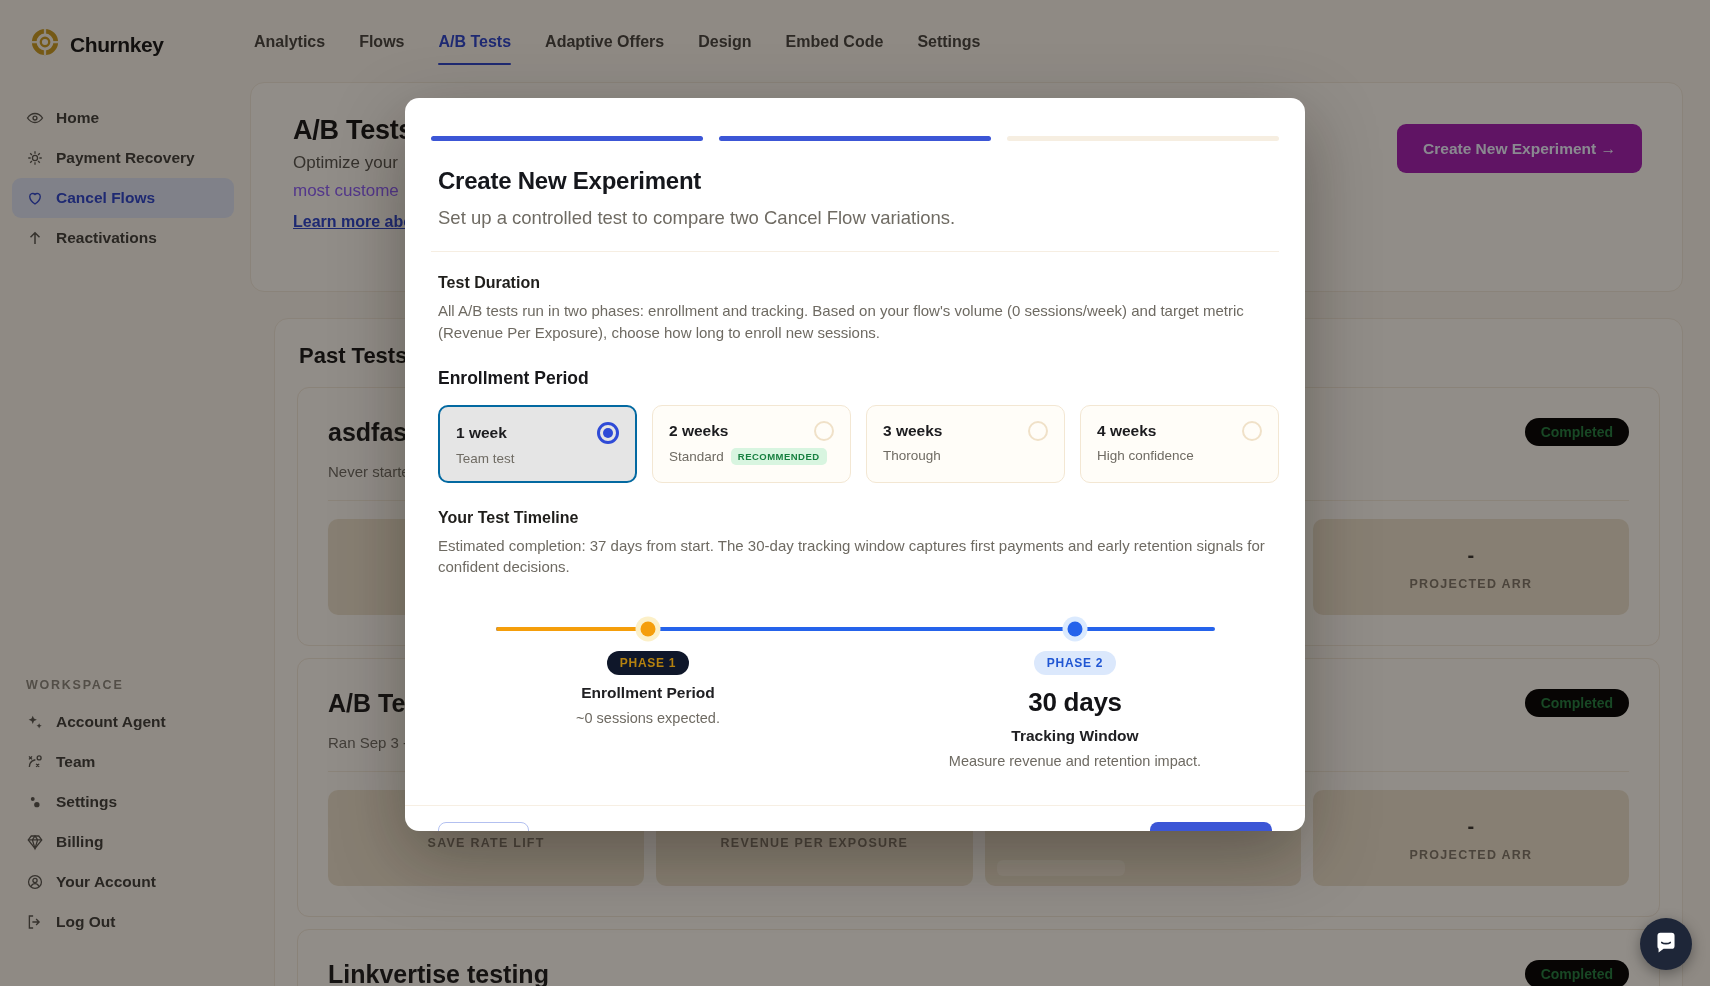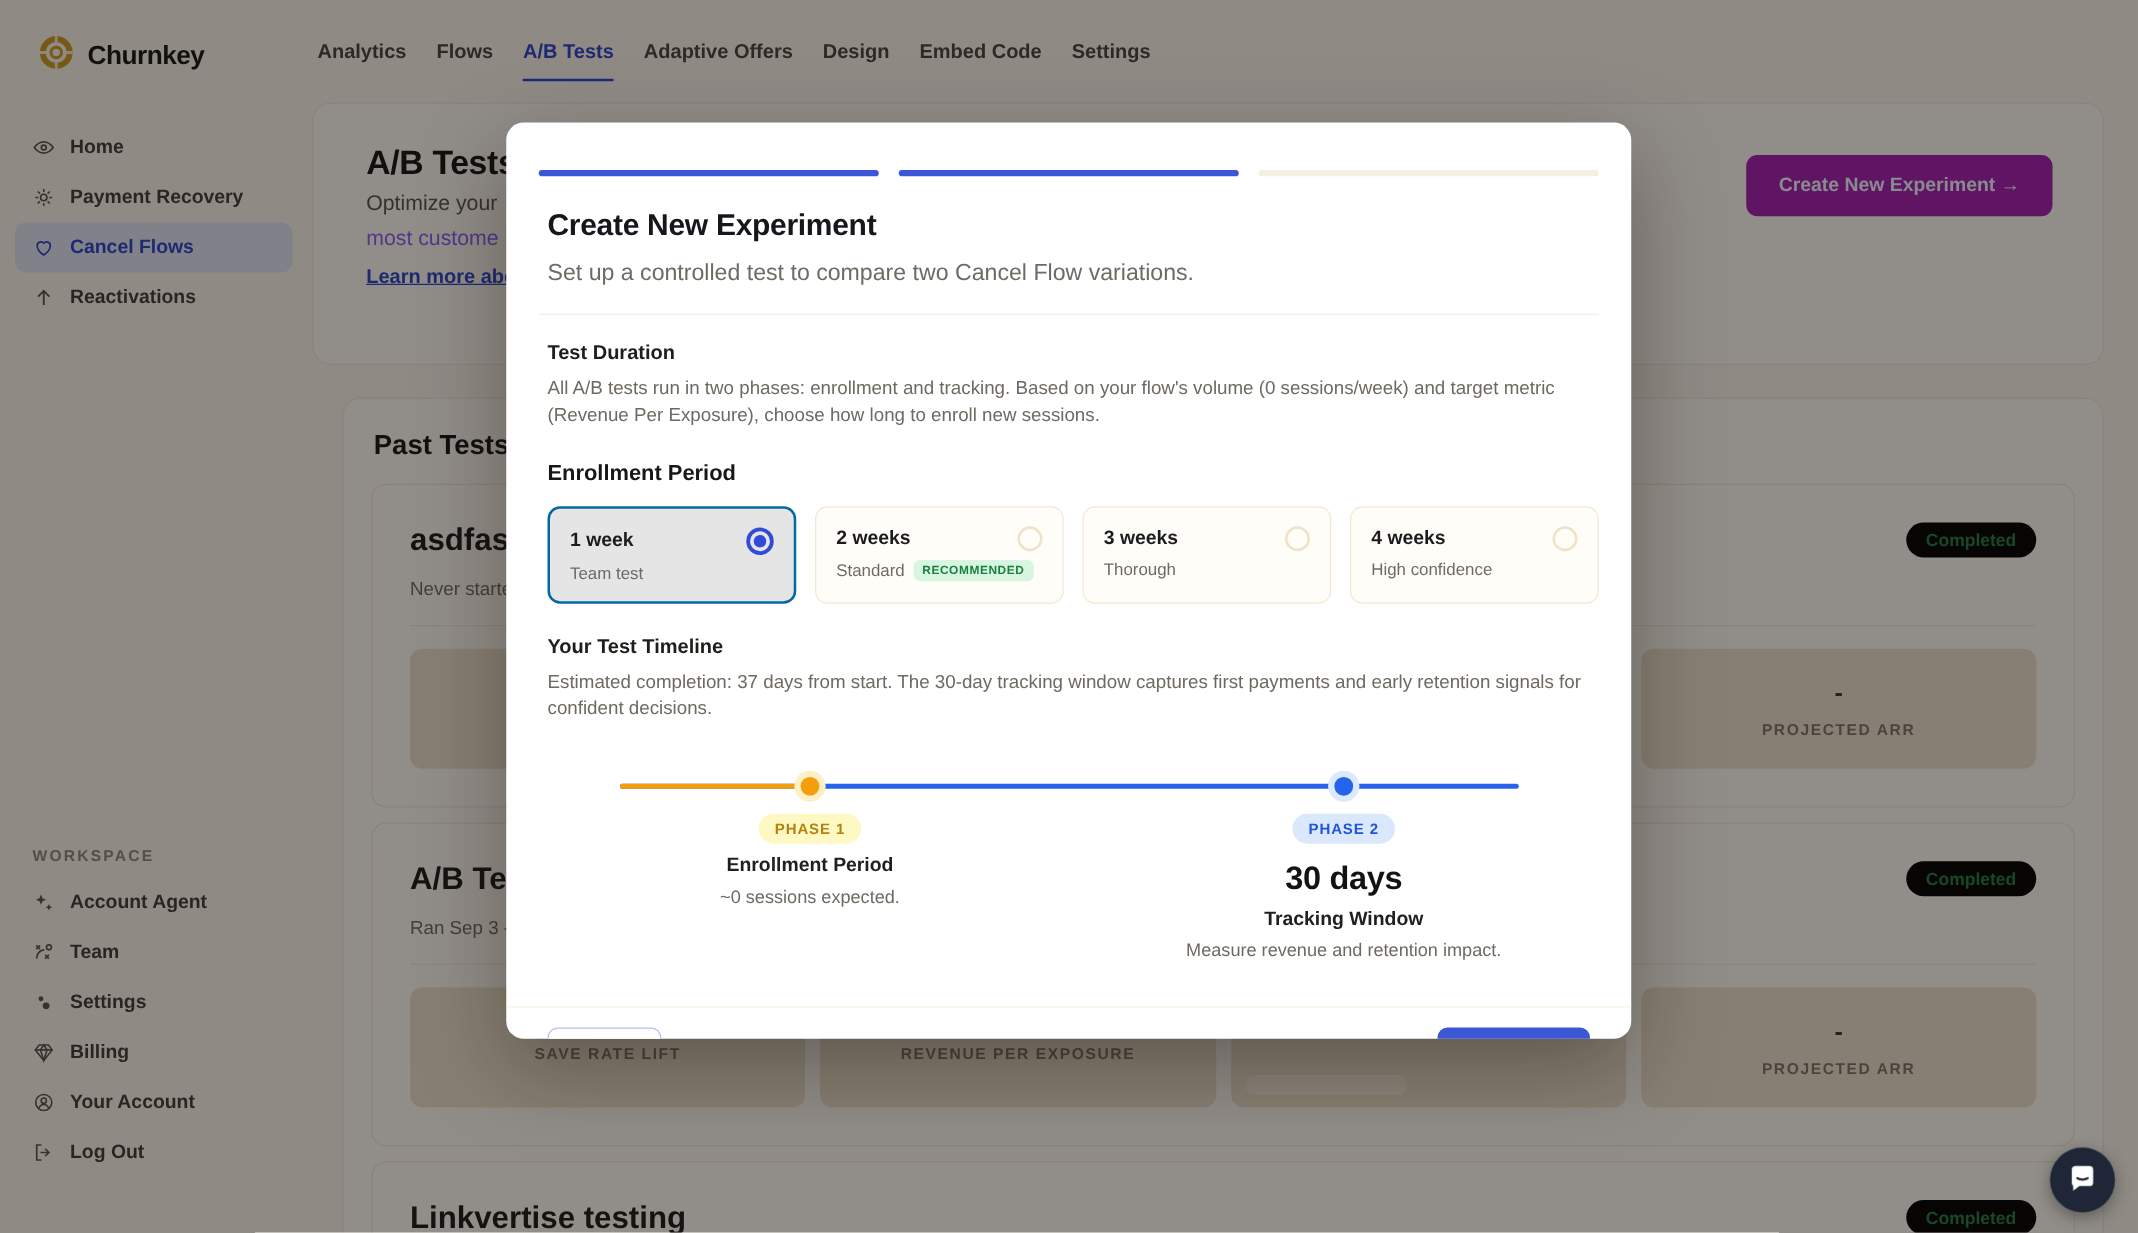--- a/index.html
+++ b/index.html
@@ -10,21 +10,21 @@
     color:#18181a;
     position:relative;
   }
 
   
   .topbar{ position:absolute; left:0; top:0; width:1710px; height:84px;
            display:flex; align-items:center; background:#f8f3ea; z-index:1;}
   .logo{ display:flex; align-items:flex-end; gap:10px; padding-left:30px; width:246px;}
   .logo svg{ display:block;}
   .brand{ font-size:21px; font-weight:700; letter-spacing:-0.02em; color:#141414;}
-  .nav{ display:flex; gap:24px; margin-left:8px;}
+  .nav{ display:flex; gap:34px; margin-left:8px;}
   .nav-item{ font-size:16px; font-weight:600; color:#45423c; position:relative; padding:6px 0; cursor:pointer;}
   .nav-item.active{ color:#2b43c8;}
   .nav-item.active::after{ content:""; position:absolute; left:0; right:0; bottom:-8px; height:2.5px; background:#2b43c8; border-radius:2px;}
 
   
   .sidebar{ position:absolute; left:0; top:84px; width:246px; bottom:0; background:#f8f3ea;
             padding:14px 12px; z-index:1;}
   .side-item{ display:flex; align-items:center; gap:12px; height:40px; padding:0 14px;
               border-radius:9px; font-size:15.5px; font-weight:600; color:#3f3d38; cursor:pointer;}
   .side-item .ic{ width:18px; height:18px; color:#56534c; display:flex; align-items:center;}
@@ -375,21 +375,21 @@
         </div>
       </div>
 
     <div class="tl-h">Your Test Timeline</div>
     <div class="tl-p">Estimated completion: 37 days from start. The 30-day tracking window captures first payments and early retention signals for confident decisions.</div>
 
     <div class="tl-graphic" id="tl-graphic">
       <div class="tl-line"></div>
       <div class="tl-orange"></div>
     <div class="tl-dot" style="left: 210px; background: rgb(245, 158, 11); box-shadow: rgb(252, 240, 200) 0px 0px 0px 5px;"></div>
-        <div class="phase" style="left: 210px;"><span class="ph-badge" style="background: #fef9c3; color: rgb(181, 130, 15);">PHASE 1</span><div class="ph-title">Enrollment Period</div><div class="ph-sub">~0 sessions expected.</div></div>
+        <div class="phase" style="left: 210px;"><span class="ph-badge" style="background: #0f172a; color: rgb(181, 130, 15);">PHASE 1</span><div class="ph-title">Enrollment Period</div><div class="ph-sub">~0 sessions expected.</div></div>
         <div class="tl-dot" style="left: 637px; background: rgb(37, 99, 235); box-shadow: rgb(219, 234, 254) 0px 0px 0px 5px;"></div>
         <div class="phase" style="left: 637px;"><span class="ph-badge" style="background: rgb(219, 232, 252); color: rgb(32, 86, 211);">PHASE 2</span><div class="ph-dur">30 days</div><div class="ph-title">Tracking Window</div><div class="ph-sub">Measure revenue and retention impact.</div></div>
       </div>
   </div>
 
   <div class="m-foot">
     <button class="btn-back">← Back</button>
     <button class="btn-continue">Continue →</button>
   </div>
 </div>

